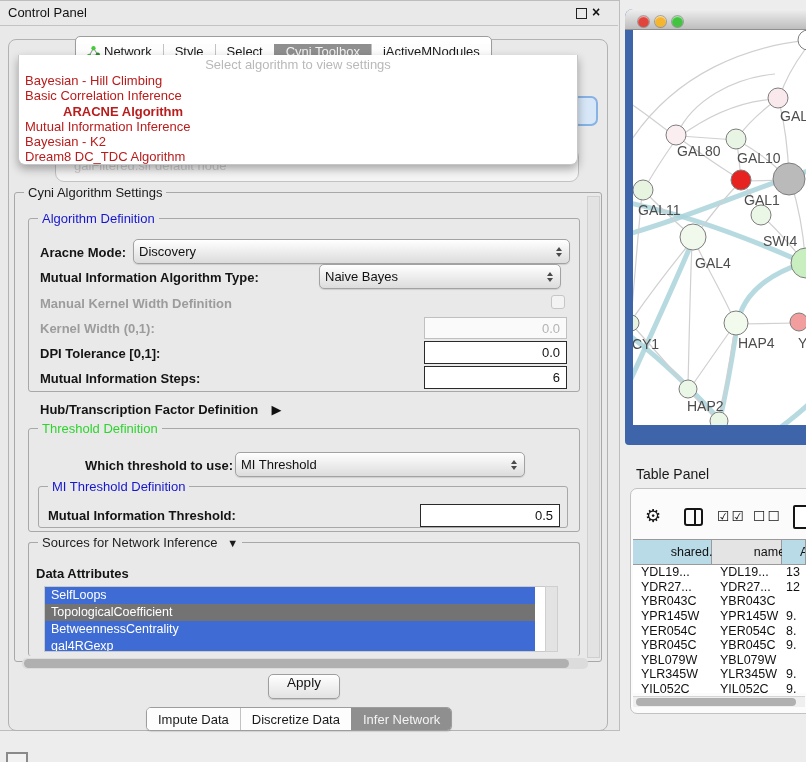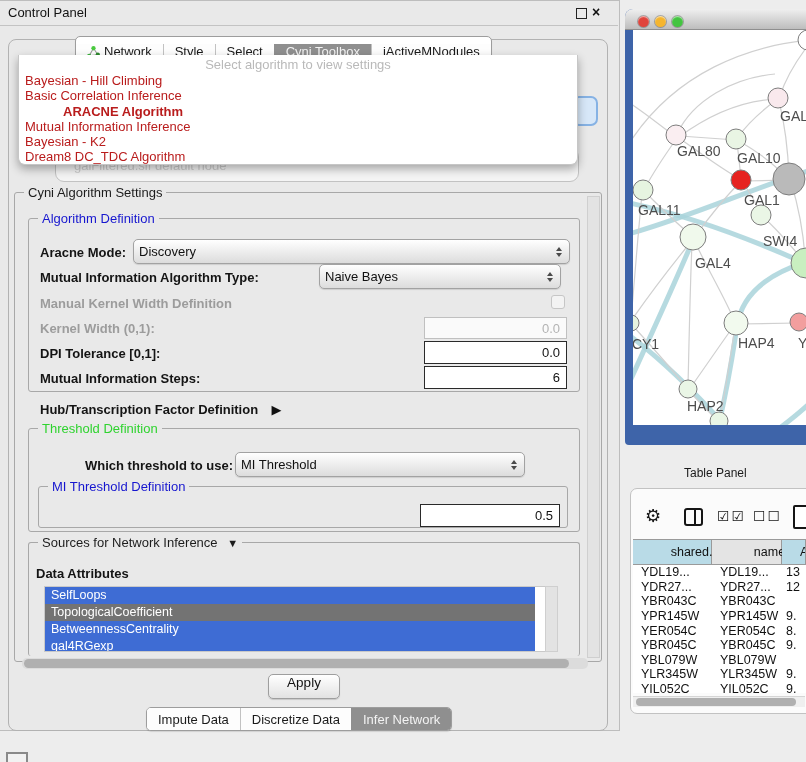--- a/index.html
+++ b/index.html
@@ -69,21 +69,21 @@
   .light{position:absolute;top:7px;width:11px;height:11px;border-radius:50%;box-shadow:inset 0 1px 1px rgba(255,255,255,.6),0 0 0 1px rgba(0,0,0,.25);}
   #net-canvas{left:633px;top:30px;width:173px;height:395px;background:#fff;overflow:hidden;}
   #net-svg{position:absolute;left:0;top:0;}
   #net-svg path{fill:none;}
   #net-svg path.teal{stroke:#a9d4da;stroke-width:5;stroke-linecap:round;opacity:.85;}
   #net-svg path.gray{stroke:#d0d0d0;stroke-width:1.2;}
   #net-svg circle{stroke:#7d7d7d;stroke-width:1;}
   .net-label{position:absolute;font-size:14px;color:#4d4d4d;white-space:nowrap;}
 
   
-  #tp-title{left:636px;top:466px;font-size:12px;color:#1a1a1a;margin-left:48px;}
+  #tp-title{left:636px;top:466px;font-size:14px;color:#1a1a1a;}
   #table-panel{left:630px;top:488px;width:180px;height:226px;background:#fbfbfb;border:1px solid #c2c2c2;border-radius:7px 0 0 7px;box-sizing:border-box;}
   .tb-glyph{position:absolute;color:#151515;}
   #tb-colicon{left:684px;top:508px;width:19px;height:18px;border:2px solid #151515;border-radius:3px;box-sizing:border-box;}
   #tb-colicon i{position:absolute;left:50%;top:0;width:2px;height:100%;background:#151515;}
   #tb-docicon{left:793px;top:505px;width:20px;height:24px;border:2px solid #151515;border-radius:2px;background:#fff;box-sizing:border-box;}
 
   #tbl-header{left:633px;top:539px;width:173px;height:26px;display:flex;border-top:1px solid #9a9a9a;border-bottom:1px solid #9a9a9a;box-sizing:border-box;}
   .th{height:100%;display:flex;align-items:center;justify-content:center;font-size:12.5px;color:#111;background:#e4e4e4;border-right:1px solid #9a9a9a;box-sizing:border-box;padding-left:46px;}
   .th.hi{background:#b9dbe7;}
   .th:nth-child(1){width:79px;}
@@ -210,20 +210,21 @@
   <div class="abs mac-combo" style="left:235px;top:452px;width:290px;">
     <span>MI Threshold</span>
     <span class="stepper">
         <i class="up"></i>
         <i class="dn"></i>
       </span>
   </div>
 
   <div class="abs groupbox" style="left:38px;top:486px;width:530px;height:42px;"></div>
   <span class="abs group-label" style="left:48px;top:479px;color:#1616cf;">MI Threshold Definition</span>
+  <span class="abs form-label" style="left:48px;top:508px;">Mutual Information Threshold:</span>
   <input class="num-input on" style="left: 420px; top: 504px; width: 140px; height: 23px;" value="0.5">
 
   <div class="abs groupbox" style="left:28px;top:542px;width:552px;height:114px;border-bottom:none;"></div>
   <div class="abs group-label" style="left:38px;top:535px;padding:0 4px;">
     <span>Sources for Network Inference</span>
     <span style="margin-left:6px;font-size:11px;">▼</span>
   </div>
   <span class="abs form-label" style="left:36px;top:566px;">Data Attributes</span>
 
   <div class="abs" id="attr-list">

